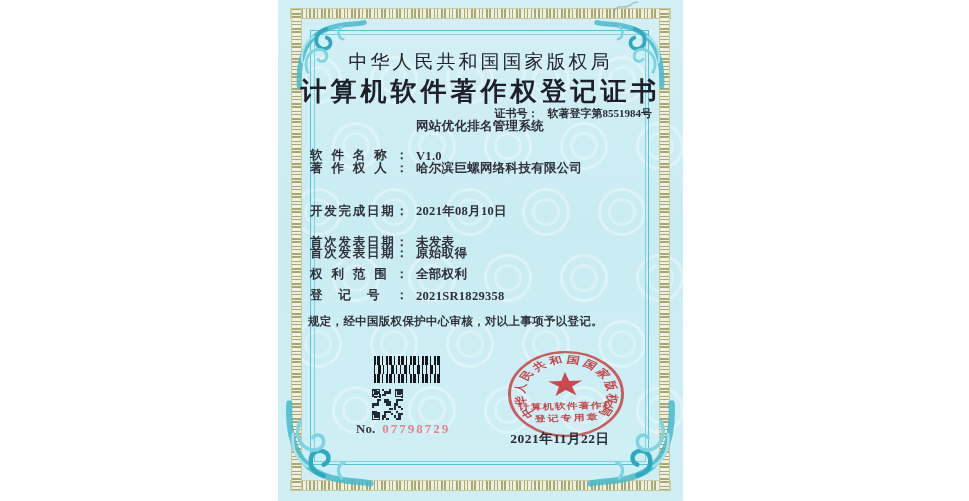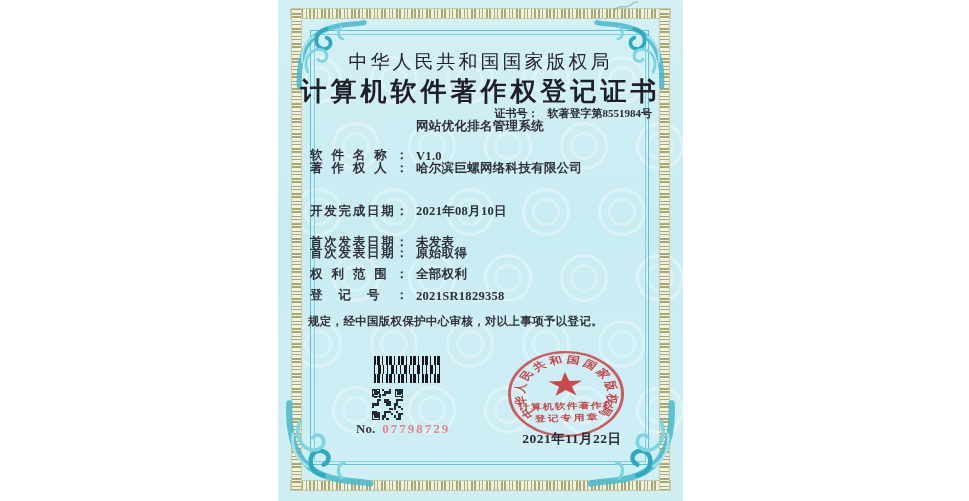--- a/index.html
+++ b/index.html
@@ -66,21 +66,21 @@
   .seal-ring{position:absolute;inset:0;}
   .seal-ring span{position:absolute;left:50%;top:50%;width:16px;height:16px;
         margin-left:-8px;margin-top:-8px;display:flex;align-items:center;justify-content:center;
         font-size:13px;font-weight:700;color:rgba(198,52,54,.92);transform-origin:50% 50%;}
   .seal-star{position:absolute;left:0;right:0;top:24px;text-align:center;
         font-size:44px;line-height:1;color:rgba(201,50,52,.88);}
   .seal-l1{position:absolute;left:0;right:0;top:67px;text-align:center;
         font-size:11px;font-weight:700;color:rgba(198,52,54,.92);letter-spacing:1px;}
   .seal-l2{position:absolute;left:0;right:0;top:83px;text-align:center;
         font-size:11px;font-weight:700;color:rgba(198,52,54,.92);letter-spacing:2px;}
-  .issue-date{position:absolute;left:194px;top:430px;width:200px;text-align:center;
+  .issue-date{position:absolute;left:182px;top:430px;width:200px;text-align:center;
         font-size:13.5px;font-weight:700;color:#2b2b33;letter-spacing:.5px;}
   .pencil{position:absolute;left:334px;top:0;opacity:.55;}
 </style>
 </head>
 <body>
 
 <div class="stage">
   <div class="paper">
 
     <div style="position:absolute;inset:0;">

